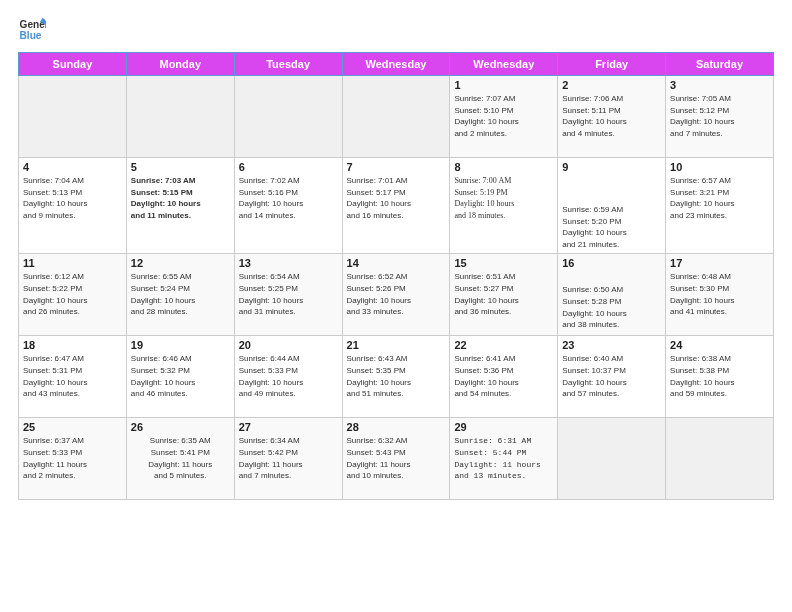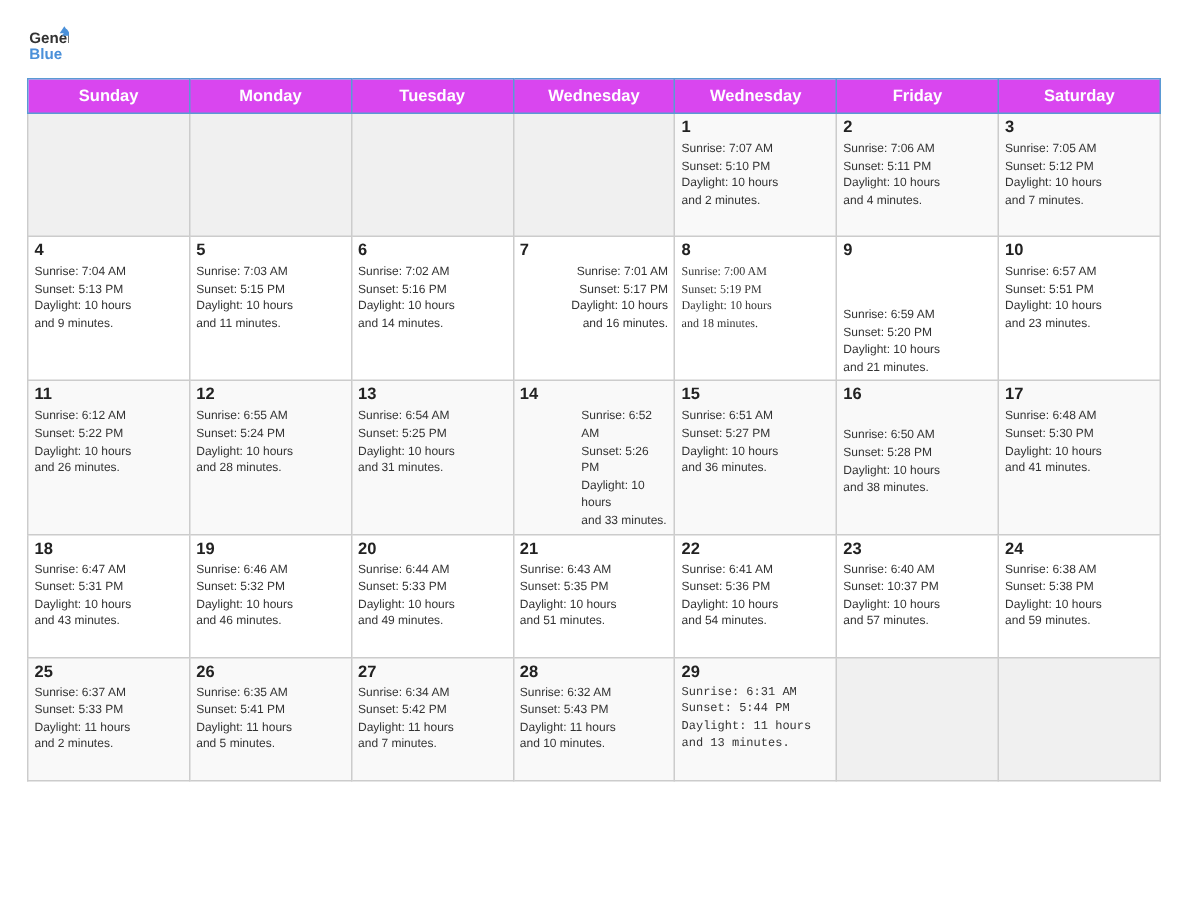--- a/index.html
+++ b/index.html
@@ -160,35 +160,35 @@
         <tr>
           <td>
             <div class="day-number">4</div>
             <div class="day-info" style="white-space: pre-line;">Sunrise: 7:04 AM
 Sunset: 5:13 PM
 Daylight: 10 hours
 and 9 minutes.</div>
           </td>
           <td>
             <div class="day-number">5</div>
-            <div class="day-info" style="white-space: pre-line;">Sunrise: 7:03 AM
+            <div class="day-info" style="white-space: pre-line; font-weight: bold;">Sunrise: 7:03 AM
 Sunset: 5:15 PM
 Daylight: 10 hours
 and 11 minutes.</div>
           </td>
           <td>
             <div class="day-number">6</div>
             <div class="day-info" style="white-space: pre-line;">Sunrise: 7:02 AM
 Sunset: 5:16 PM
 Daylight: 10 hours
 and 14 minutes.</div>
           </td>
           <td>
             <div class="day-number">7</div>
-            <div class="day-info" style="white-space: pre-line; text-align: right;">Sunrise: 7:01 AM
+            <div class="day-info" style="white-space: pre-line;">Sunrise: 7:01 AM
 Sunset: 5:17 PM
 Daylight: 10 hours
 and 16 minutes.</div>
           </td>
           <td>
             <div class="day-number">8</div>
             <div class="day-info" style="white-space: pre-line; font-family: Liberation Serif, serif;">Sunrise: 7:00 AM
 Sunset: 5:19 PM
 Daylight: 10 hours
 and 18 minutes.</div>
@@ -196,21 +196,21 @@
           <td>
             <div class="day-number">9</div>
             <div class="day-info" style="white-space: pre-line; margin-top: 31px;">Sunrise: 6:59 AM
 Sunset: 5:20 PM
 Daylight: 10 hours
 and 21 minutes.</div>
           </td>
           <td>
             <div class="day-number">10</div>
             <div class="day-info" style="white-space: pre-line;">Sunrise: 6:57 AM
-Sunset: 5:51 PM
+Sunset: 3:21 PM
 Daylight: 10 hours
 and 23 minutes.</div>
           </td>
         </tr>
         <tr>
           <td>
             <div class="day-number">11</div>
             <div class="day-info" style="white-space: pre-line;">Sunrise: 6:12 AM
 Sunset: 5:22 PM
 Daylight: 10 hours
@@ -225,21 +225,21 @@
           </td>
           <td>
             <div class="day-number">13</div>
             <div class="day-info" style="white-space: pre-line;">Sunrise: 6:54 AM
 Sunset: 5:25 PM
 Daylight: 10 hours
 and 31 minutes.</div>
           </td>
           <td>
             <div class="day-number">14</div>
-            <div class="day-info" style="white-space: pre-line; margin-left: 41px;">Sunrise: 6:52 AM
+            <div class="day-info" style="white-space: pre-line;">Sunrise: 6:52 AM
 Sunset: 5:26 PM
 Daylight: 10 hours
 and 33 minutes.</div>
           </td>
           <td>
             <div class="day-number">15</div>
             <div class="day-info" style="white-space: pre-line;">Sunrise: 6:51 AM
 Sunset: 5:27 PM
 Daylight: 10 hours
 and 36 minutes.</div>
@@ -313,21 +313,21 @@
         <tr>
           <td>
             <div class="day-number">25</div>
             <div class="day-info" style="white-space: pre-line;">Sunrise: 6:37 AM
 Sunset: 5:33 PM
 Daylight: 11 hours
 and 2 minutes.</div>
           </td>
           <td>
             <div class="day-number">26</div>
-            <div class="day-info" style="white-space: pre-line;">Sunrise: 6:35 AM
+            <div class="day-info" style="white-space: pre-line; text-align: center;">Sunrise: 6:35 AM
 Sunset: 5:41 PM
 Daylight: 11 hours
 and 5 minutes.</div>
           </td>
           <td>
             <div class="day-number">27</div>
             <div class="day-info" style="white-space: pre-line;">Sunrise: 6:34 AM
 Sunset: 5:42 PM
 Daylight: 11 hours
 and 7 minutes.</div>

